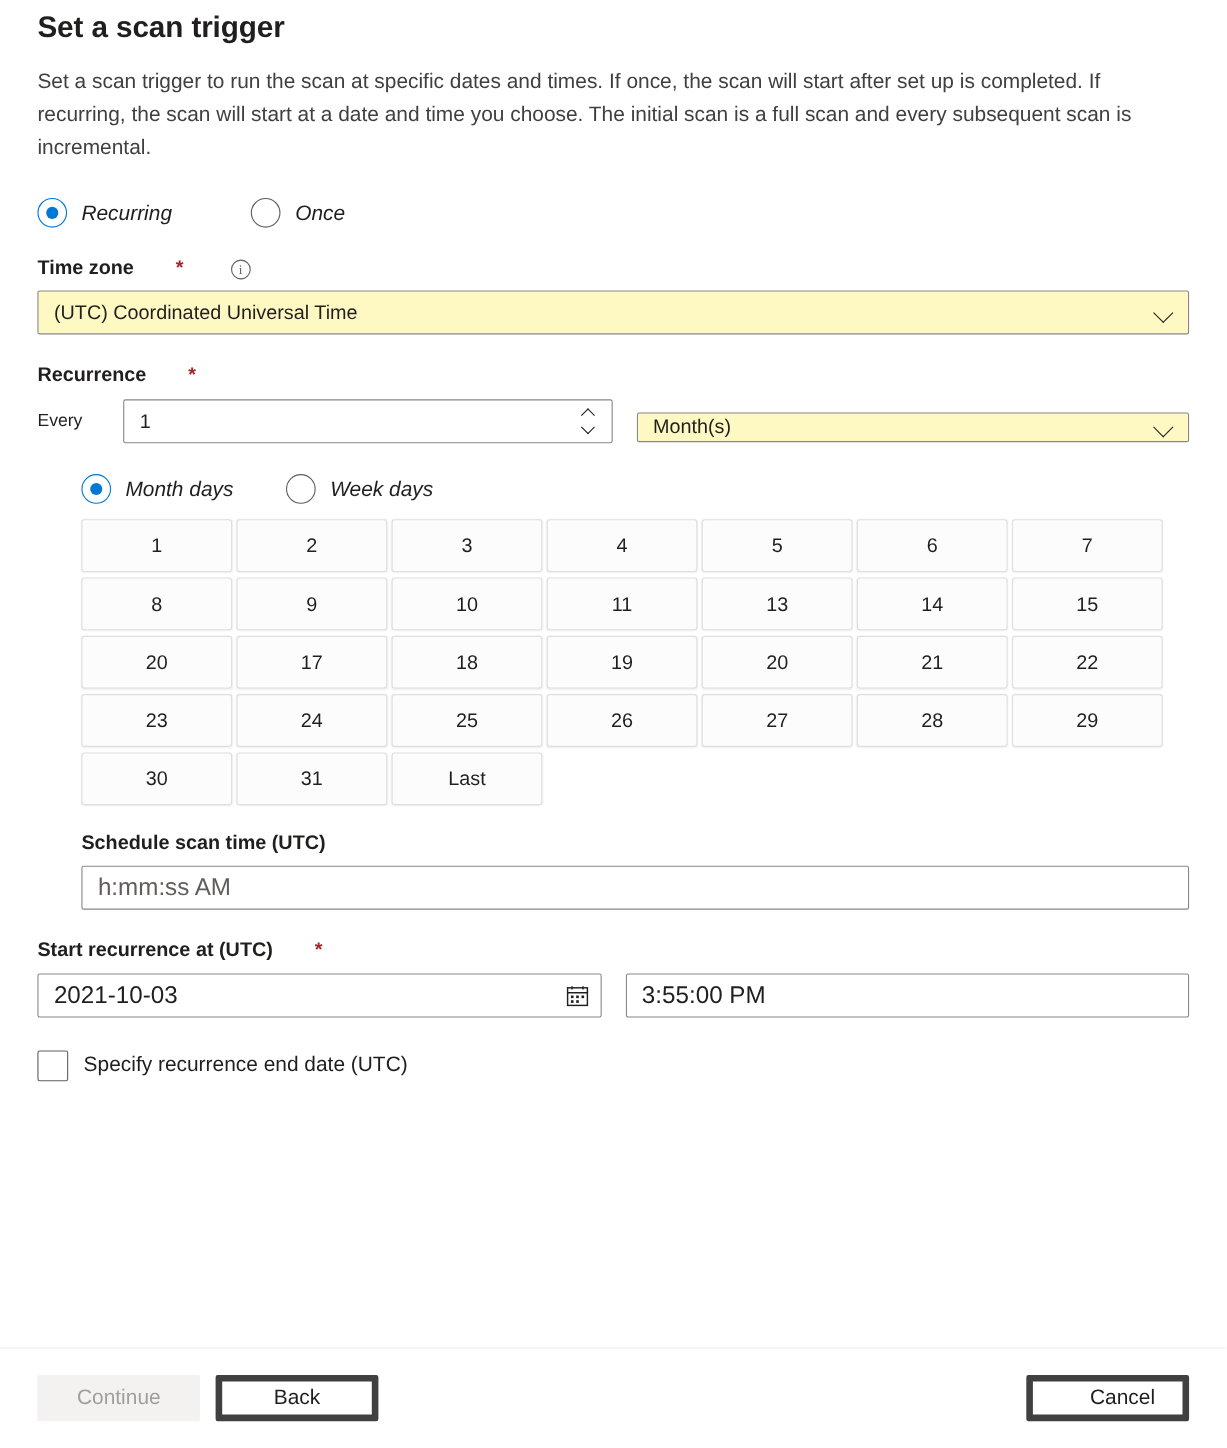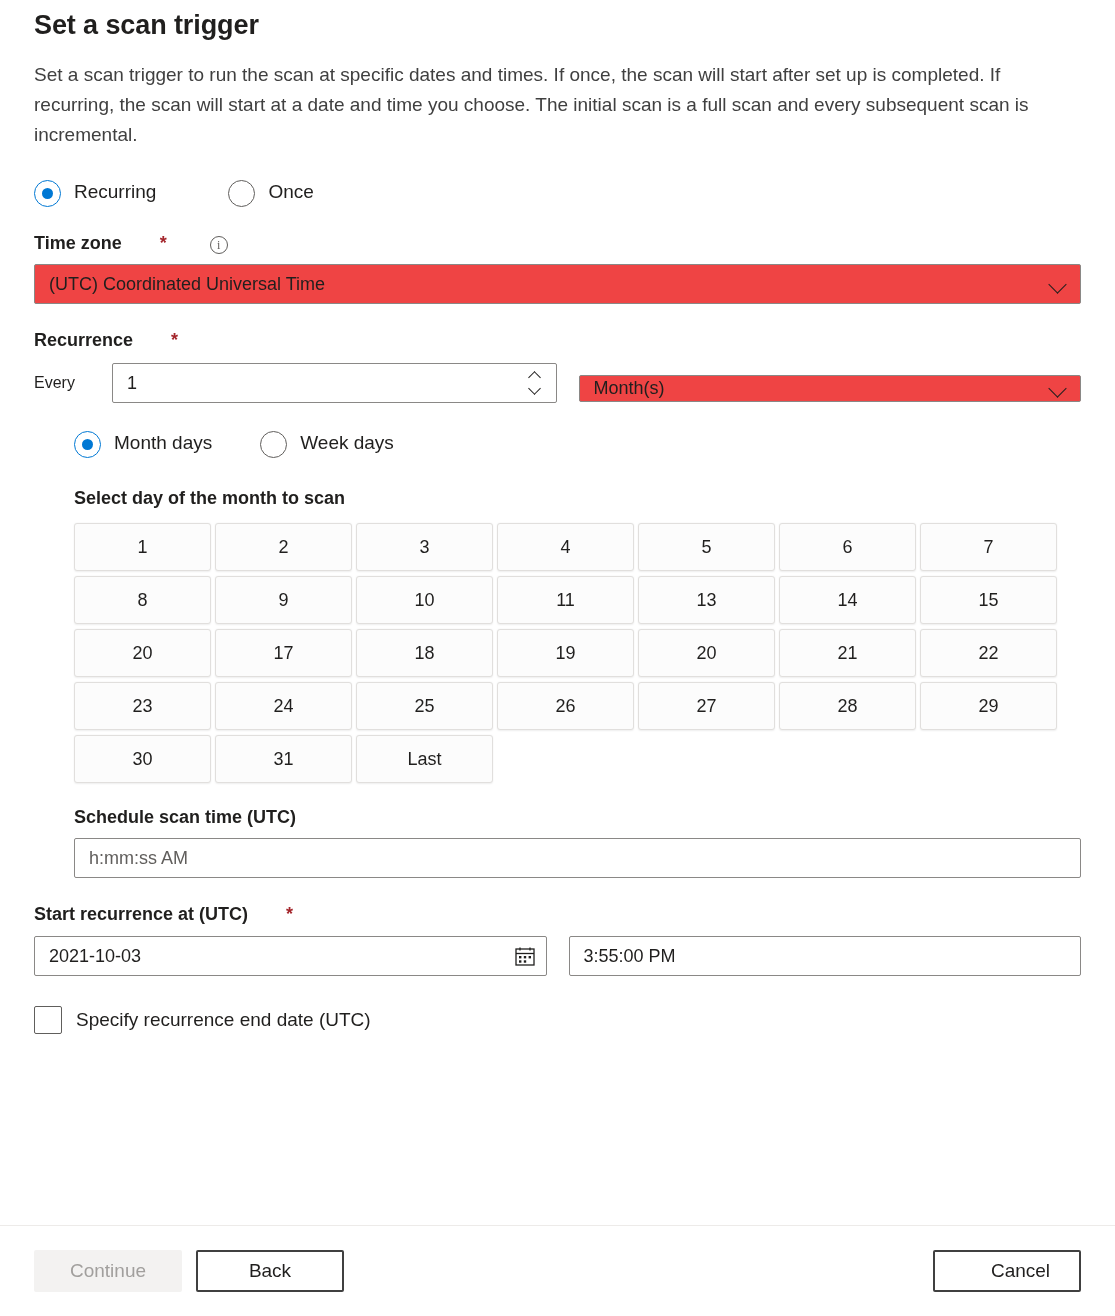--- a/index.html
+++ b/index.html
@@ -36,22 +36,23 @@
     max-width: 1046px;
     color: #404040;
   }
   .radio-row {
     display: flex;
     align-items: center;
     margin-top: 30px;
   }
   .radio-item {
     display: flex;
-    align-items: flex-start;
-    cursor: pointer;
+    align-items: flex-end;
+    cursor: pointer;
+    font-style: italic;
   }
   .radio-item + .radio-item {
     margin-left: 72px;
   }
   .radio-outer {
     width: 27px;
     height: 27px;
     border-radius: 50%;
     border: 1.5px solid #605e5c;
     display: flex;
@@ -103,21 +104,21 @@
     font-family: "Liberation Serif", serif;
     font-weight: 400;
     position: relative;
     top: 1px;
   }
   .combo {
     margin-top: 10px;
     height: 40px;
     border: 1px solid #8a8886;
     border-radius: 2px;
-    background: #ef4444;
+    background: #fef9c3;
     display: flex;
     align-items: center;
     padding: 0 12px 0 14px;
     font-size: 18px;
     justify-content: space-between;
     cursor: pointer;
   }
   .combo .val { color: #201f1e; }
   .chev {
     width: 20px;
@@ -238,21 +239,21 @@
   }
   .text-input {
     margin-top: 10px;
     height: 40px;
     border: 1px solid #8a8886;
     border-radius: 2px;
     background: #fff;
     display: flex;
     align-items: center;
     padding: 0 12px 0 14px;
-    font-size: 18px;
+    font-size: 22px;
   }
   .placeholder { color: #605e5c; }
   .start-row {
     display: flex;
     align-items: center;
     margin-top: 11px;
   }
   .date-box {
     width: 514px;
     height: 40px;
@@ -298,21 +299,21 @@
     width: 1115px;
     height: 91px;
     border-top: 1px solid #edebe9;
     display: flex;
     align-items: center;
     padding: 0 34px;
   }
   .btn {
     height: 42px;
     min-width: 148px;
-    border: 2px solid #404040;
+    border: 6px solid #404040;
     background: #fff;
     border-radius: 2px;
     font-size: 19px;
     font-family: "Liberation Sans", sans-serif;
     color: #201f1e;
     cursor: pointer;
     display: flex;
     align-items: center;
     justify-content: center;
   }
@@ -384,21 +385,20 @@
               <span class="radio-dot"></span>
             </span>
           <span class="radio-label">Month days</span>
         </div>
         <div class="radio-item">
           <span class="radio-outer"></span>
           <span class="radio-label">Week days</span>
         </div>
       </div>
 
-      <div class="sub-title">Select day of the month to scan</div>
 
       <div class="day-grid">
         <div class="day-cell">1</div>
         <div class="day-cell">2</div>
         <div class="day-cell">3</div>
         <div class="day-cell">4</div>
         <div class="day-cell">5</div>
         <div class="day-cell">6</div>
         <div class="day-cell">7</div>
         <div class="day-cell">8</div>

